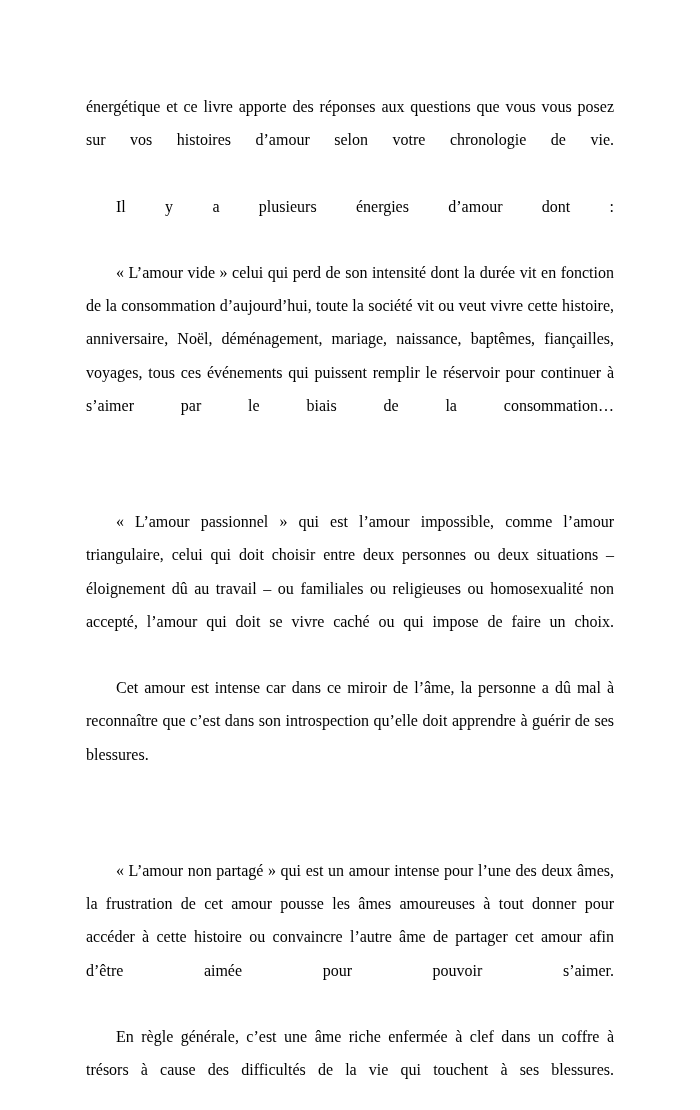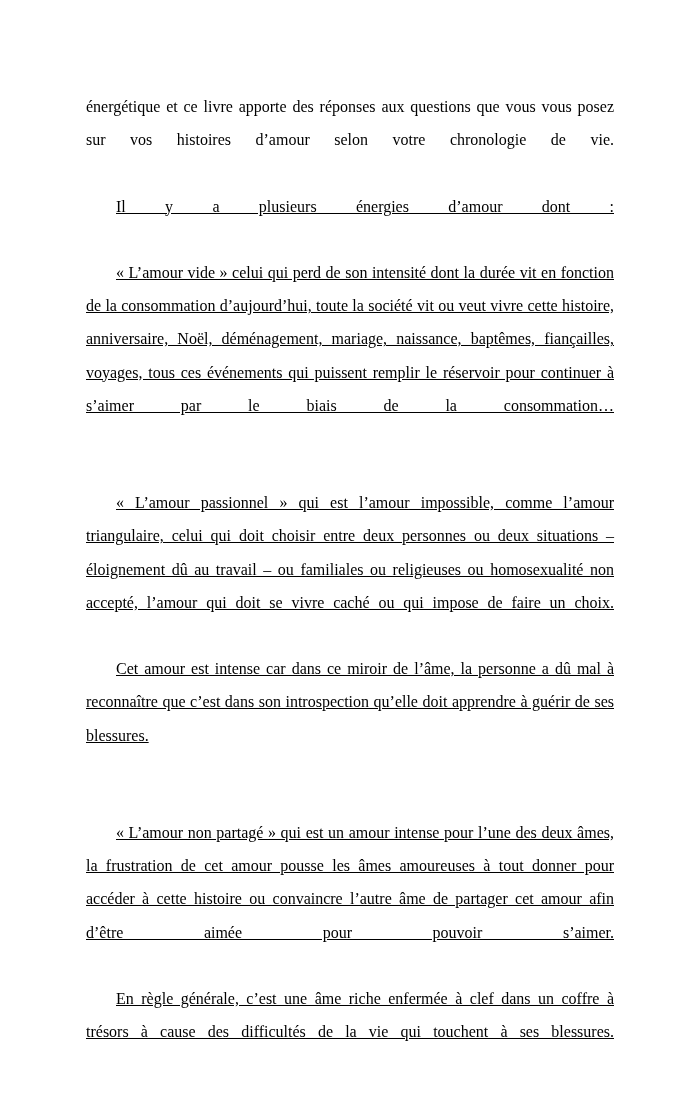--- a/index.html
+++ b/index.html
@@ -26,24 +26,23 @@
     margin: 0;
     font-size: 16px;
     line-height: 33.2px;
     text-align: justify;
     text-justify: inter-word;
     hyphens: none;
     -webkit-hyphens: none;
   }
   .para.indent {
     text-indent: 30px;
-    text-decoration: underline;
   }
   .para.gap {
-    margin-top: 31px;
+    margin-top: 50px;
   }
   
   .para::after {
     content: "";
     display: inline-block;
     width: 100%;
   }
 </style>
 </head>
 <body>

